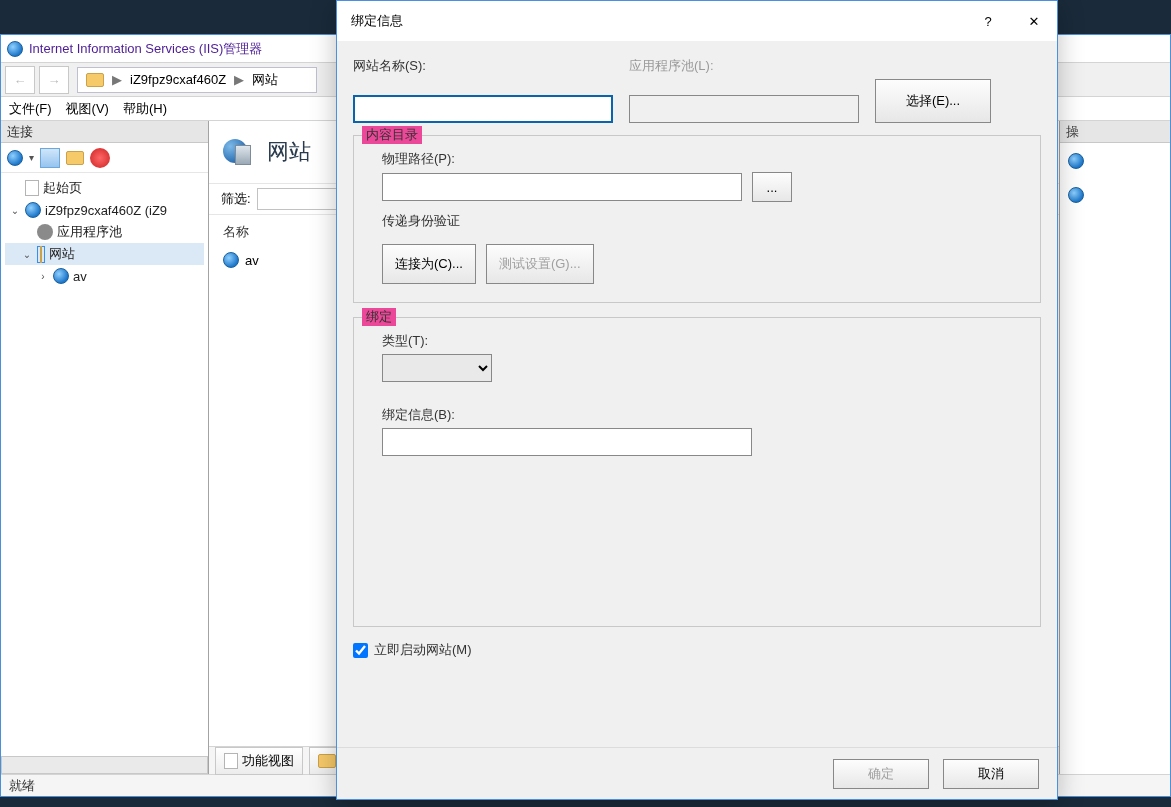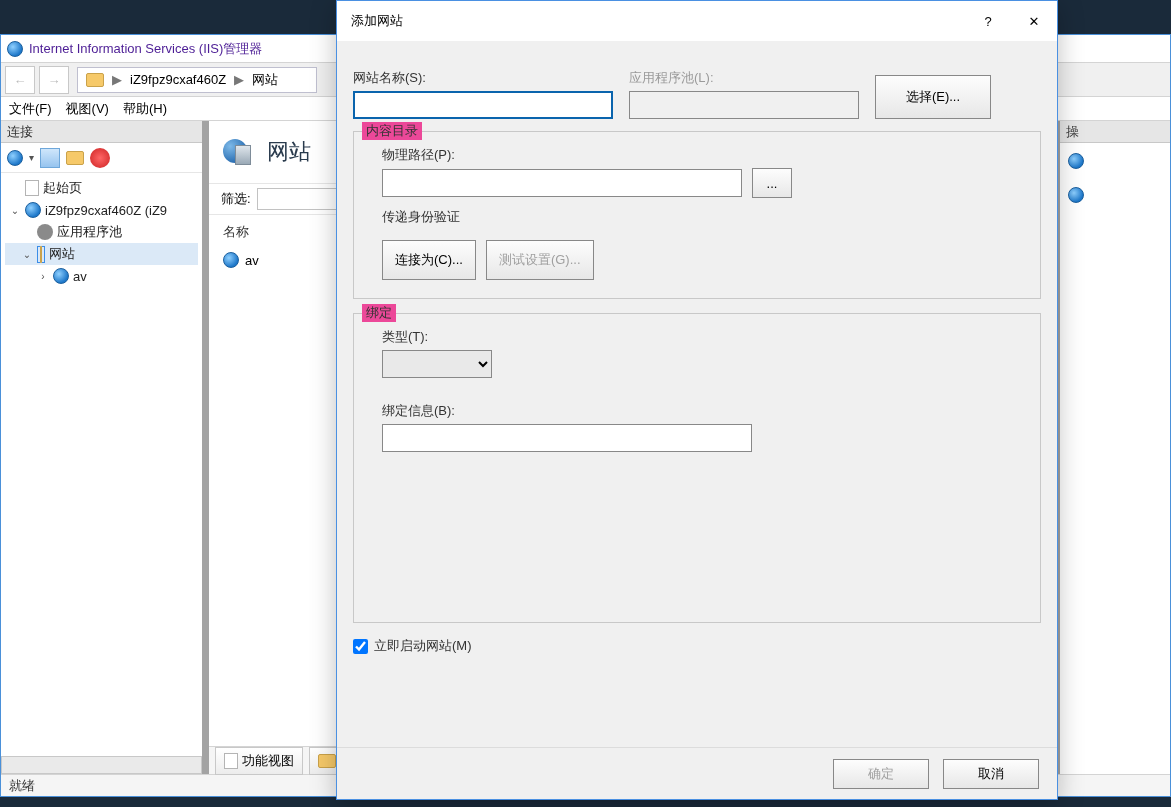--- a/index.html
+++ b/index.html
@@ -11,21 +11,21 @@
 .iis-title { color: #4c1d95; font-size: 13px; }
 .iis-addrbar { height: 34px; background: #f0f0f0; border-bottom: 1px solid #d4d4d4; display: flex; align-items: center; }
 .nav-btn { width: 30px; height: 28px; background: #fff; border: 1px solid #c8c8c8; margin-left: 4px; display: flex; align-items: center; justify-content: center; cursor: default; }
 .nav-btn.disabled { color: #bbb; }
 .addr-field { height: 26px; background: #fff; border: 1px solid #bfbfcf; margin-left: 8px; display: flex; align-items: center; padding: 0 8px; gap: 8px; flex: 0 0 auto; min-width: 240px; }
 .addr-sep { color: #777; }
 .iis-menu { height: 24px; border-bottom: 1px solid #d4d4d4; display: flex; align-items: center; gap: 14px; padding-left: 8px; color: #000; }
 .menu-item { cursor: default; }
 
 .iis-body { display: flex; height: calc(100% - 28px - 34px - 24px - 22px); }
-.panel { border-right: 7px solid #a3a3a3; display: flex; flex-direction: column; }
+.panel { border-right: 1px solid #a3a3a3; display: flex; flex-direction: column; }
 .panel-header { height: 22px; background: #e6e6e6; border-bottom: 1px solid #c8c8c8; display: flex; align-items: center; padding-left: 6px; color: #333; font-weight: normal; }
 .panel-left { width: 208px; }
 .panel-middle { flex: 1; }
 .panel-right { width: 110px; }
 
 .toolstrip { height: 30px; display: flex; align-items: center; gap: 6px; padding-left: 6px; border-bottom: 1px solid #e6e6e6; }
 .tool-icon { width: 20px; height: 20px; display: inline-flex; align-items: center; justify-content: center; }
 
 .tree { padding: 4px 4px; color: #222; text-align: center; }
 .tree-row { display: flex; align-items: center; gap: 4px; height: 22px; padding-left: 4px; }
@@ -48,21 +48,21 @@
 
 .statusbar { height: 22px; border-top: 1px solid #d4d4d4; display: flex; align-items: center; padding-left: 8px; color: #333; background: #f5f5f5; }
 
 
 .dialog { position: absolute; left: 336px; top: 0; width: 722px; height: 800px; background: #f0f0f0; border: 1px solid #4a90e2; box-shadow: 0 6px 24px rgba(0,0,0,.25); display: flex; flex-direction: column; z-index: 50; }
 .dlg-title { height: 40px; background: #fff; display: flex; align-items: center; padding-left: 14px; color: #000; font-size: 14px; }
 .dlg-title .icons { margin-left: auto; display: flex; }
 .dlg-title .icons div { width: 46px; height: 40px; display: flex; align-items: center; justify-content: center; font-size: 16px; }
 .dlg-body { flex: 1; padding: 16px 16px 0 16px; color: #333; }
 .field-row { display: flex; gap: 16px; align-items: flex-end; margin-bottom: 12px; }
-.field { display: flex; flex-direction: column; gap: 4px; margin-top: 12px; }
+.field { display: flex; flex-direction: column; gap: 20px; }
 .field.disabled label { color: #9a9a9a; }
 input.text, select.text { height: 28px; border: 1px solid #888; background: #fff; padding: 0 6px; font-size: 13px; }
 input.text.focused { border: 2px solid #0a64ad; }
 .btn { height: 40px; min-width: 90px; border: 1px solid #888; background: linear-gradient(#fdfdfd,#e7e7e7); cursor: default; padding: 0 12px; }
 .btn:disabled, .btn.disabled { color: #a0a0a0; }
 .btn.small { min-width: 40px; }
 
 .groupbox { border: 1px solid #c8c8c8; padding: 14px 14px 18px 14px; margin-bottom: 14px; position: relative; }
 .groupbox > .legend { position: absolute; top: -10px; left: 8px; background: #ec4899; padding: 0 4px; color: #333; }
 .indent { padding-left: 14px; }
@@ -197,21 +197,21 @@
 
   </div>
 
   <div class="statusbar">
     <span>就绪</span>
   </div>
 </div>
 
 <div class="dialog">
   <div class="dlg-title">
-    <span>添加网站</span>
+    <span>绑定信息</span>
     <div class="icons">
       <div>
           <span>?</span>
         </div>
       <div>
           <span>✕</span>
         </div>
     </div>
   </div>
 

